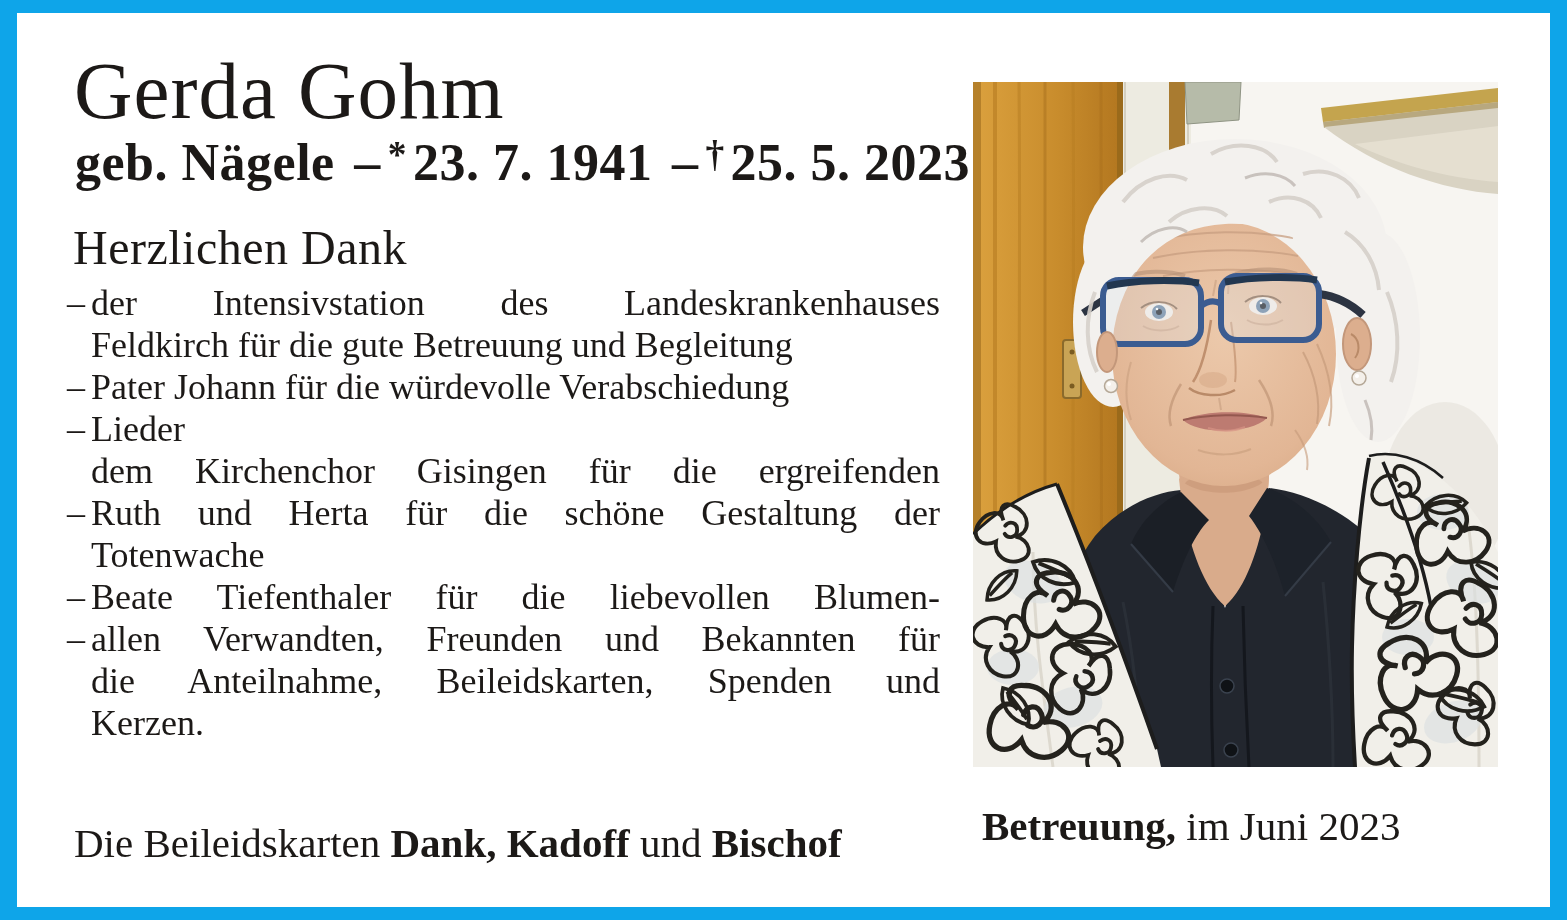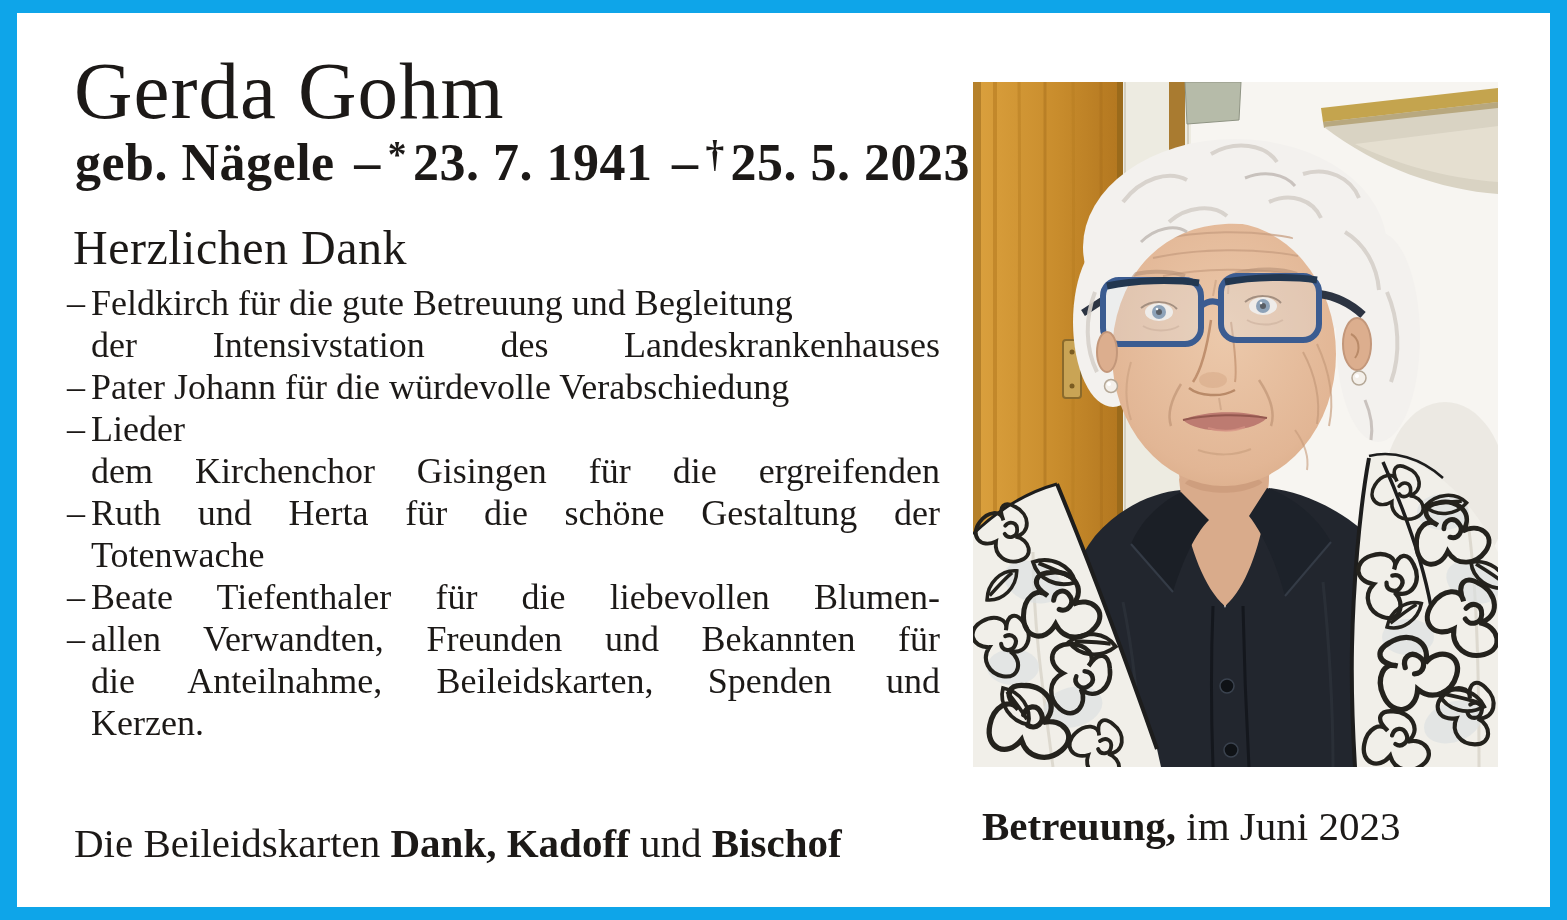--- a/index.html
+++ b/index.html
@@ -42,22 +42,22 @@
       <span class="dash">–</span><span class="sym">*</span><span>23. 7. 1941</span>
       <span class="dash">–</span><span class="sym">†</span><span>25. 5. 2023</span>
     </div>
 
     <div class="dank">Herzlichen Dank</div>
 
     <div class="thanks">
         <div class="titem">
           <span class="tbullet">–</span>
           <div class="tlines">
+            <div class="tline just">der Intensivstation des Landeskrankenhauses</div>
             <div class="tline">Feldkirch für die gute Betreuung und Begleitung</div>
-            <div class="tline just">der Intensivstation des Landeskrankenhauses</div>
           </div>
         </div>
         <div class="titem">
           <span class="tbullet">–</span>
           <div class="tlines">
             <div class="tline">Pater Johann für die würdevolle Verabschiedung</div>
           </div>
         </div>
         <div class="titem">
           <span class="tbullet">–</span>

